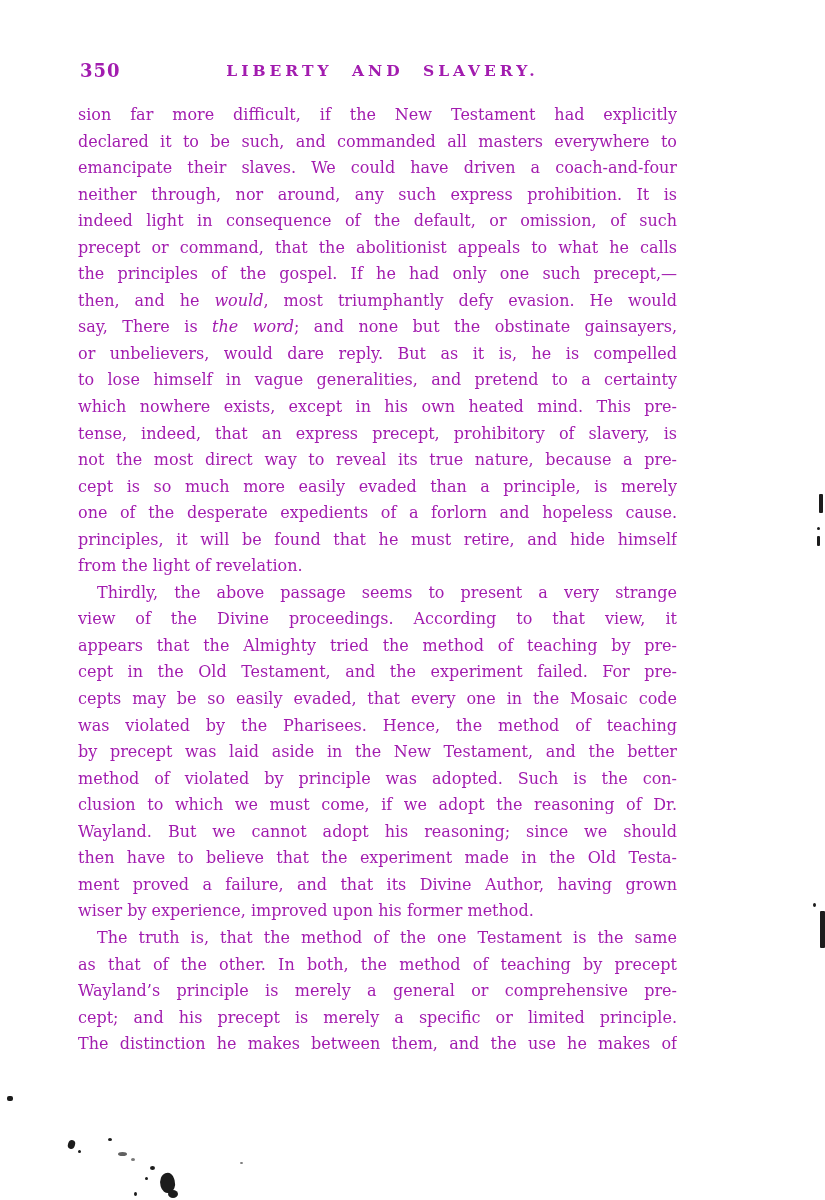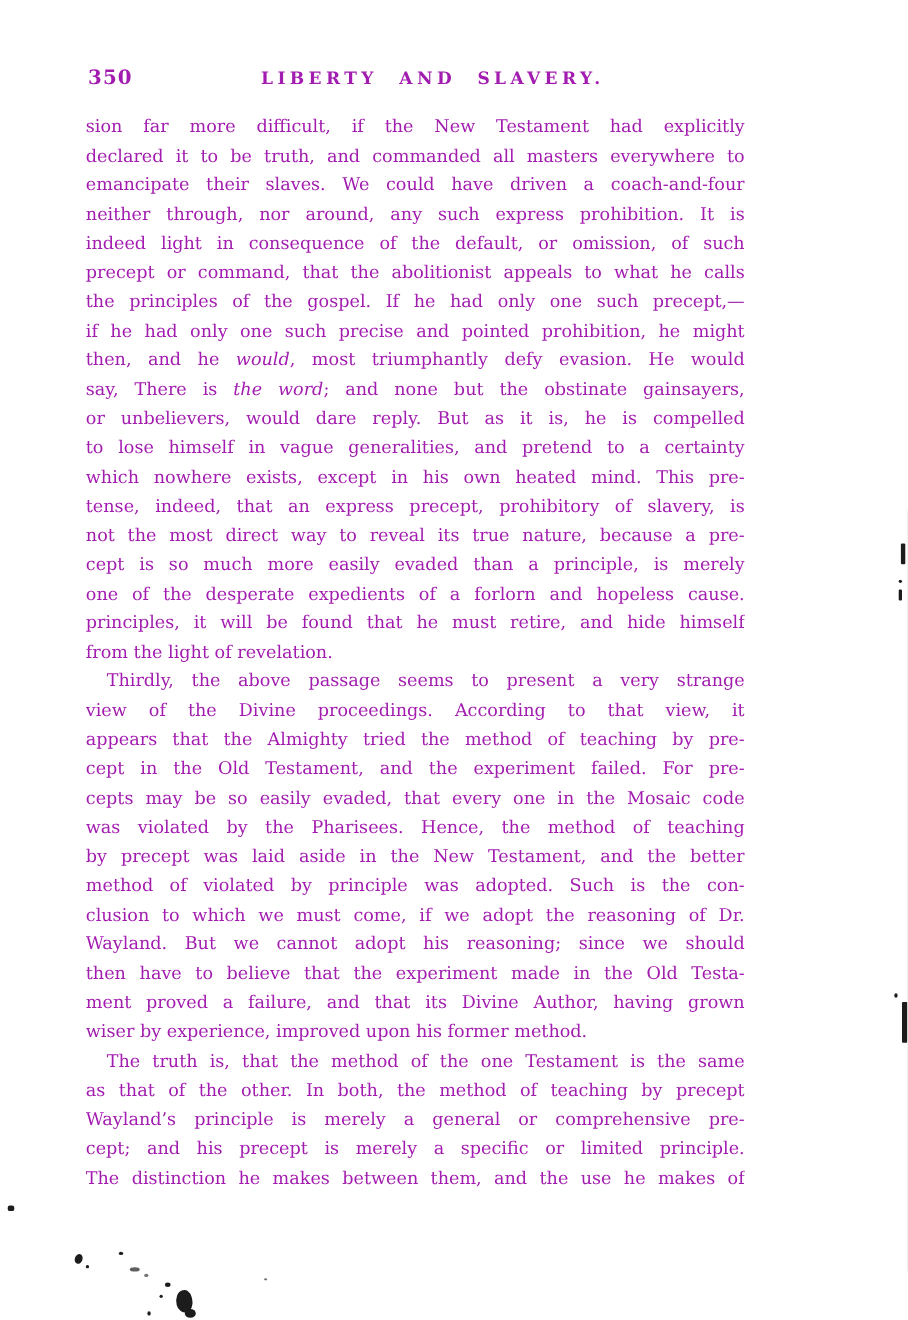--- a/index.html
+++ b/index.html
@@ -24,21 +24,21 @@
   .page-number {
     position: absolute;
     left: 2px;
     top: 0;
     font-size: 18px;
     letter-spacing: 1px;
     font-weight: 600;
   }
   .running-head {
     position: absolute;
-    left: 16px;
+    left: 5px;
     top: 1px;
     width: 100%;
     text-align: center;
     font-size: 15.5px;
     font-weight: 600;
     letter-spacing: 4px;
     word-spacing: 10px;
     white-space: nowrap;
   }
   .body-text {
@@ -71,27 +71,26 @@
 <div class="page">
 
   <div class="header">
     <span class="page-number">350</span>
     <span class="running-head">LIBERTY AND SLAVERY.</span>
   </div>
 
   <div class="body-text">
       <div class="paragraph">
         <div class="line"><span>sion far more difficult, if the New Testament had explicitly</span></div>
-        <div class="line"><span>declared it to be truth, and commanded all masters everywhere to</span></div>
+        <div class="line"><span>declared it to be such, and commanded all masters everywhere to</span></div>
         <div class="line"><span>emancipate their slaves.  We could have driven a coach-and-four</span></div>
         <div class="line"><span>neither through, nor around, any such express prohibition.  It is</span></div>
         <div class="line"><span>indeed light in consequence of the default, or omission, of such</span></div>
         <div class="line"><span>precept or command, that the abolitionist appeals to what he calls</span></div>
         <div class="line"><span>the principles of the gospel.  If he had only one such precept,—</span></div>
-        <div class="line"><span>if he had only one such precise and pointed prohibition, he might</span></div>
         <div class="line"><span>then, and he </span><span class="it">would</span><span>, most triumphantly defy evasion.  He would</span></div>
         <div class="line"><span>say, There is </span><span class="it">the word</span><span>; and none but the obstinate gainsayers,</span></div>
         <div class="line"><span>or unbelievers, would dare reply.  But as it is, he is compelled</span></div>
         <div class="line"><span>to lose himself in vague generalities, and pretend to a certainty</span></div>
         <div class="line"><span>which nowhere exists, except in his own heated mind.  This pre-</span></div>
         <div class="line"><span>tense, indeed, that an express precept, prohibitory of slavery, is</span></div>
         <div class="line"><span>not the most direct way to reveal its true nature, because a pre-</span></div>
         <div class="line"><span>cept is so much more easily evaded than a principle, is merely</span></div>
         <div class="line"><span>one of the desperate expedients of a forlorn and hopeless cause.</span></div>
         <div class="line"><span>principles, it will be found that he must retire, and hide himself</span></div>

